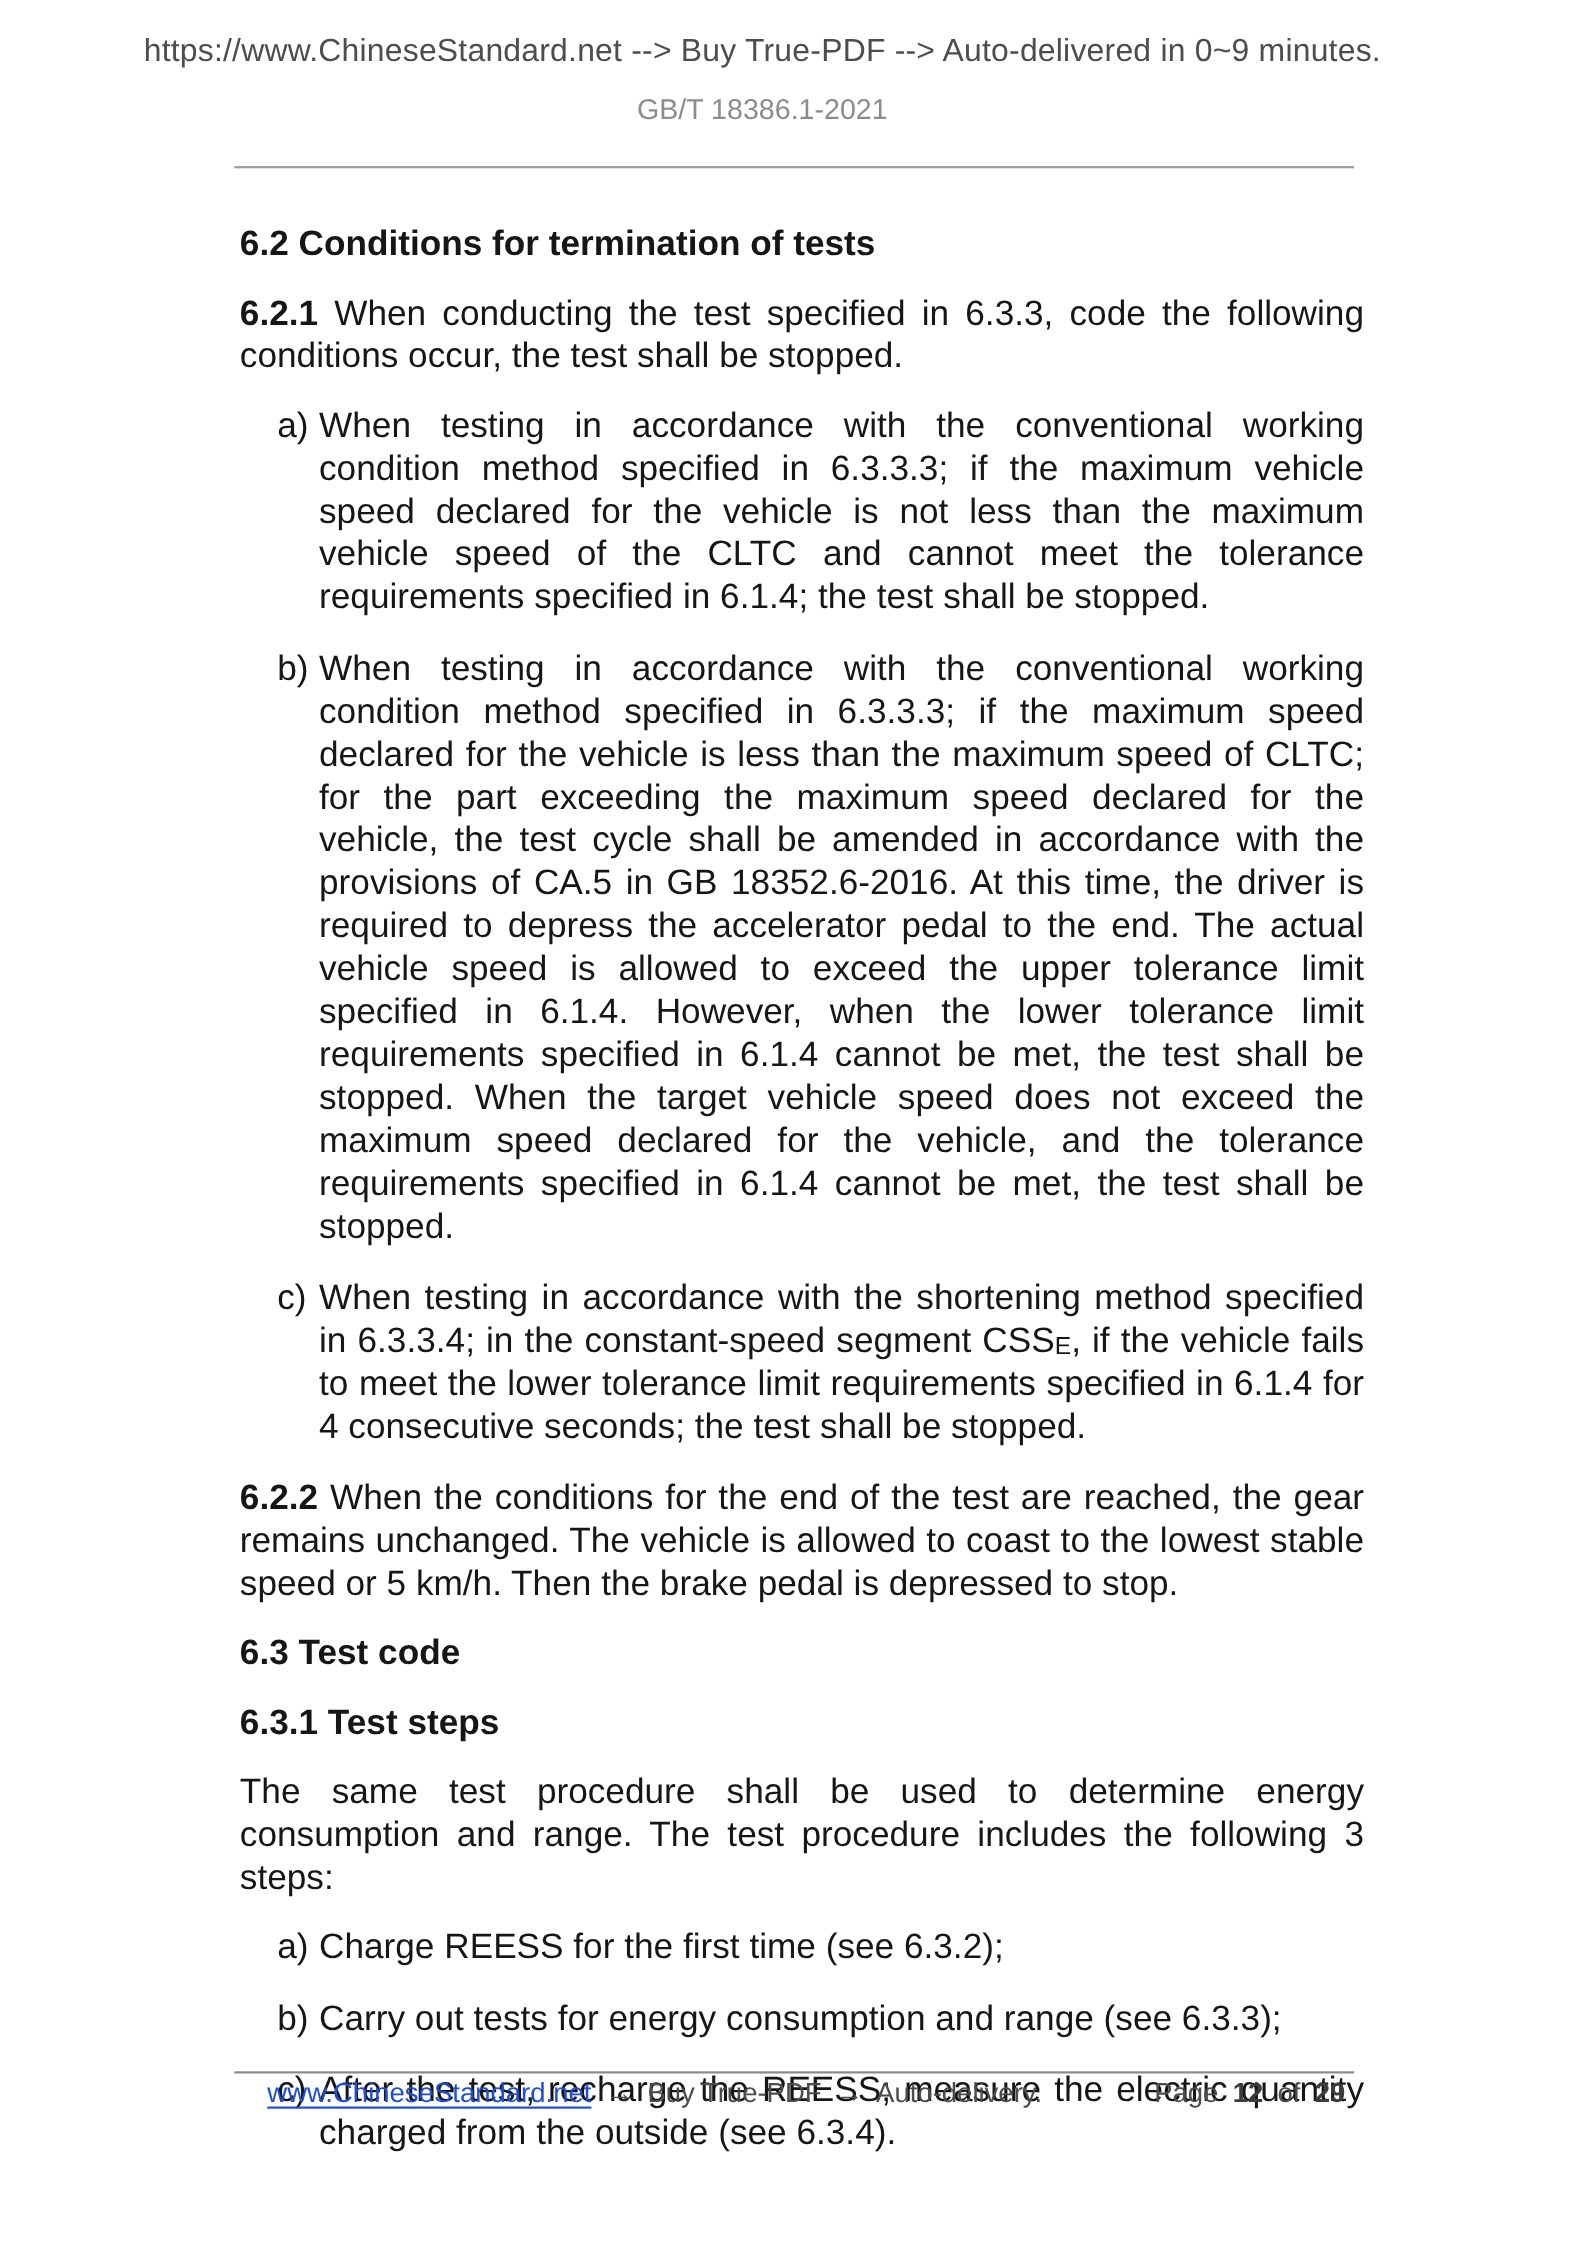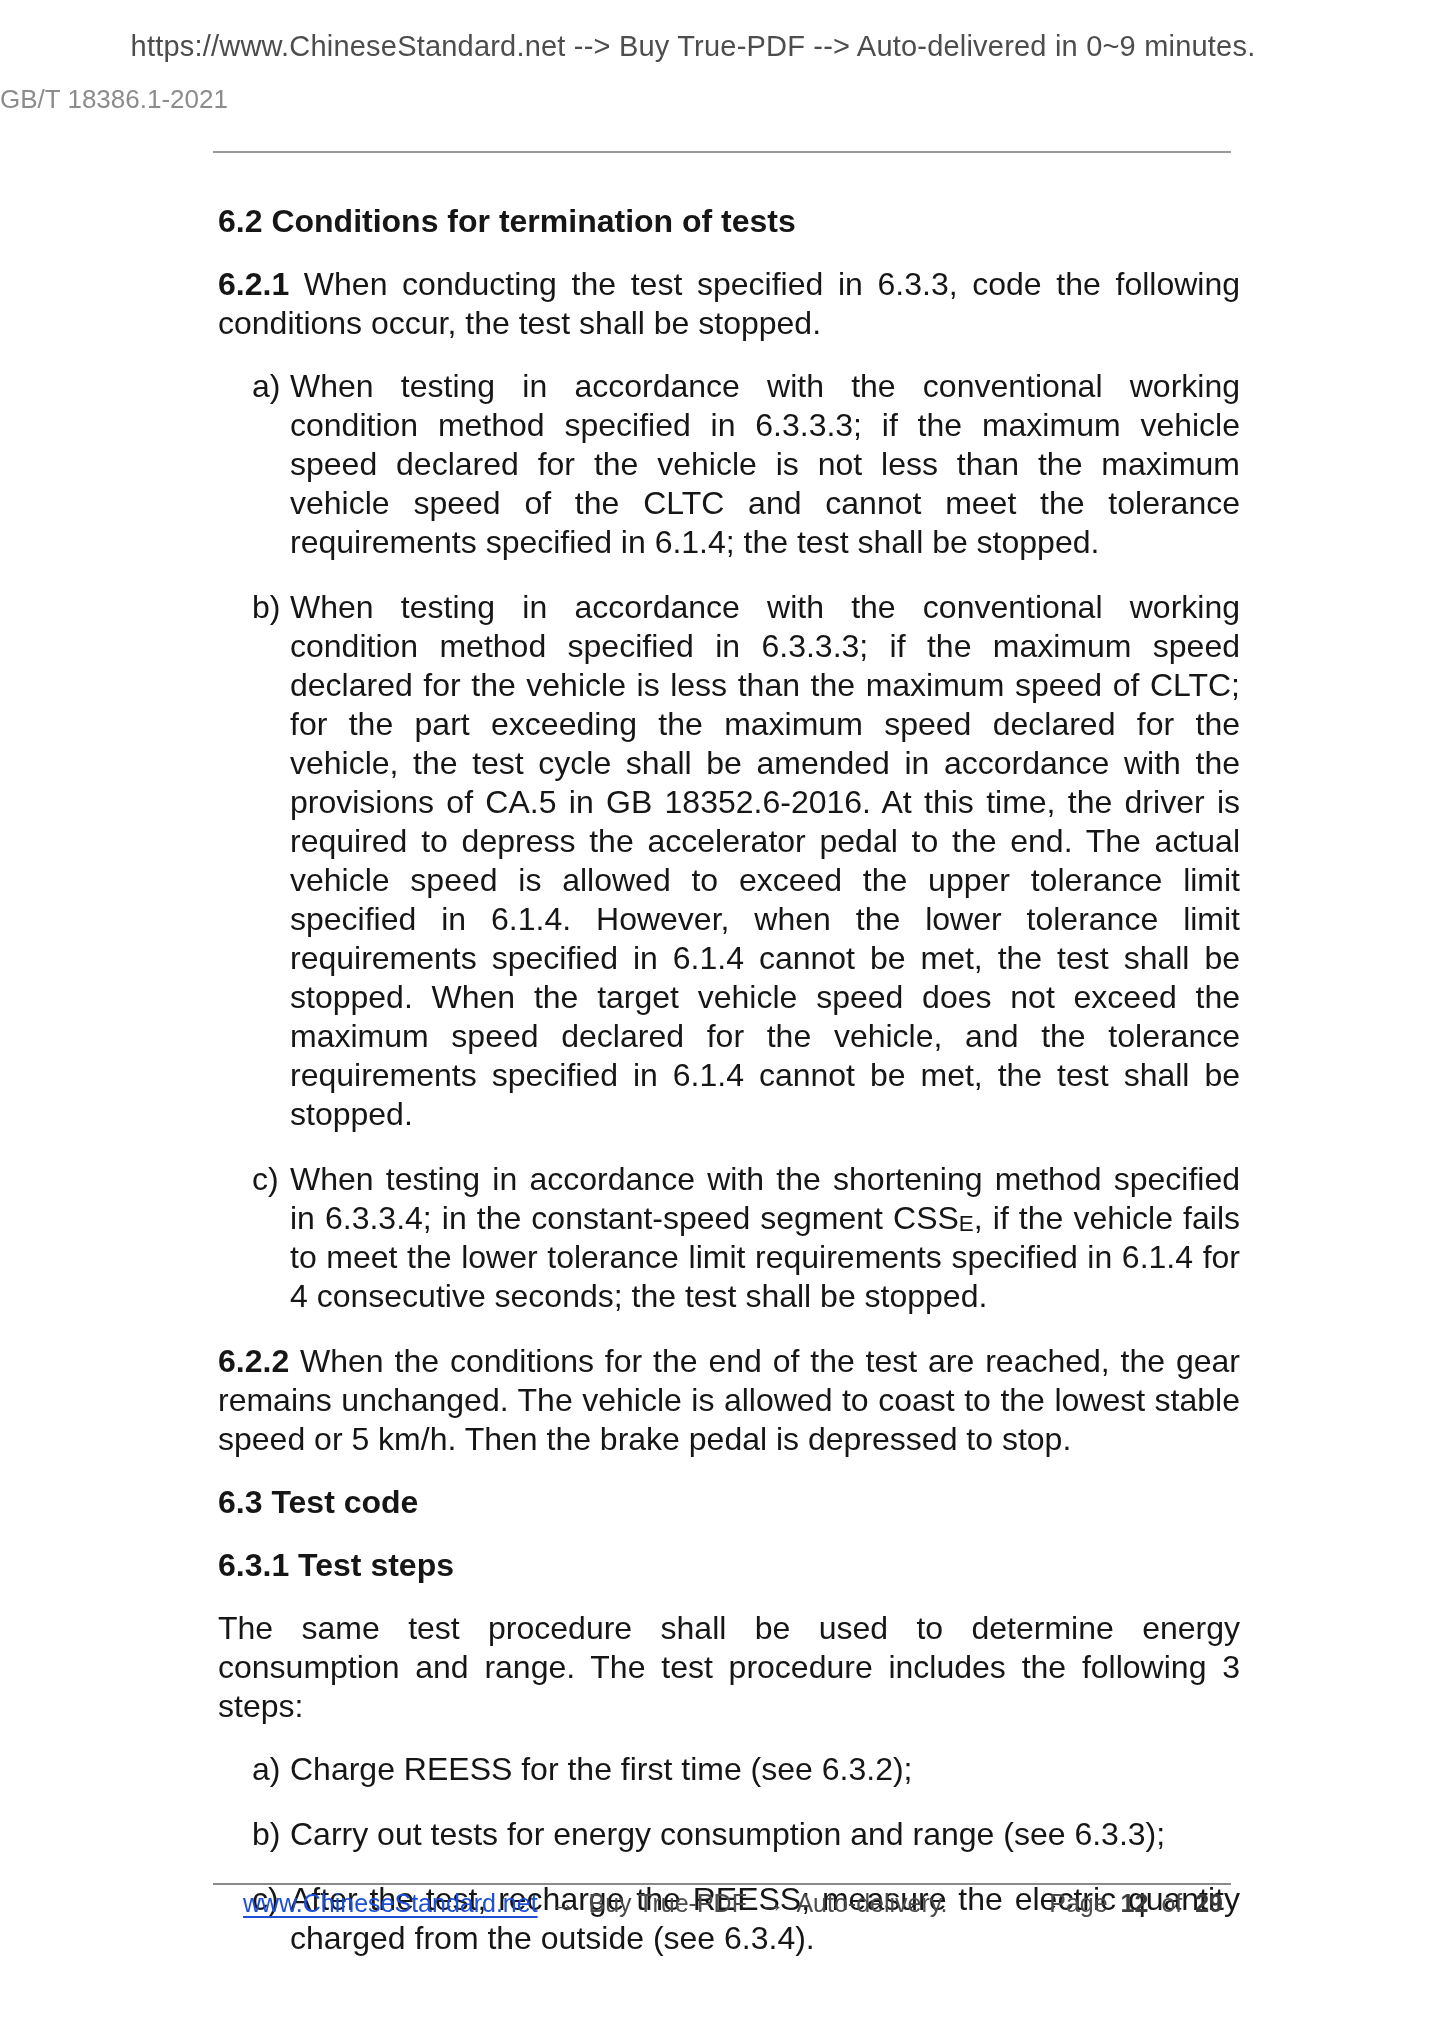--- a/index.html
+++ b/index.html
@@ -11,20 +11,21 @@
     overflow:hidden;
   }
   .url-line {
     position:absolute; top:30px; left:0; width:100%;
     text-align:center;
     font-size:29px; color:#4d4d4d; letter-spacing:0.2px;
     white-space:nowrap;
   }
   .doc-num {
     position:absolute; top:84px; left:0; width:100%;
+    text-align:center;
     font-size:26px; color:#8c8c8c;
   }
   .header-rule {
     position:absolute; top:151px; left:213px; width:1018px;
     border-top:2px solid #9a9a9a;
   }
   .content {
     position:absolute; top:202px; left:218px; width:1022px;
     font-size:32px; line-height:39px; color:#161616;
   }

